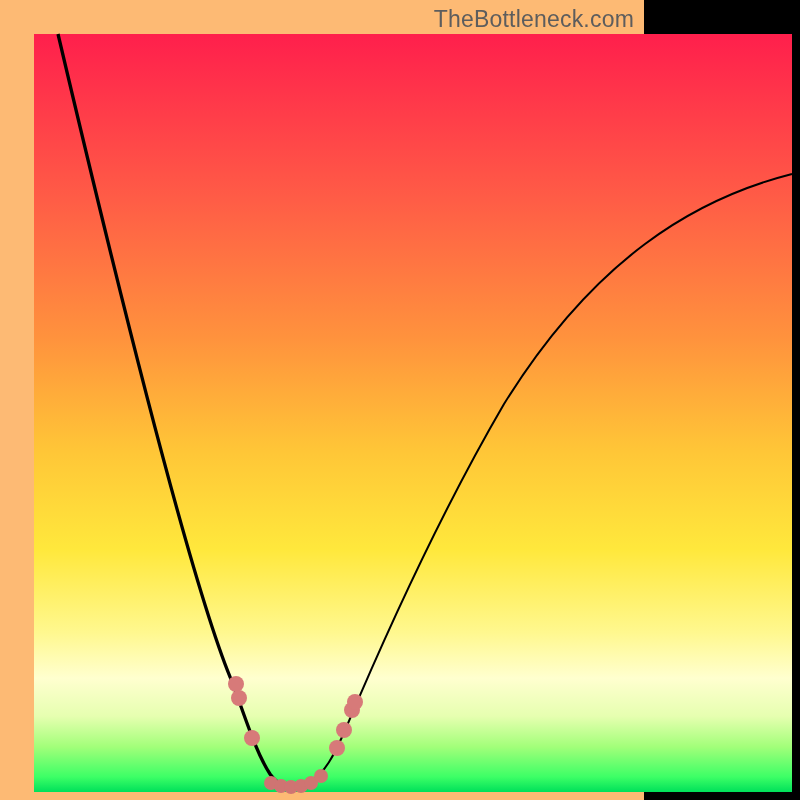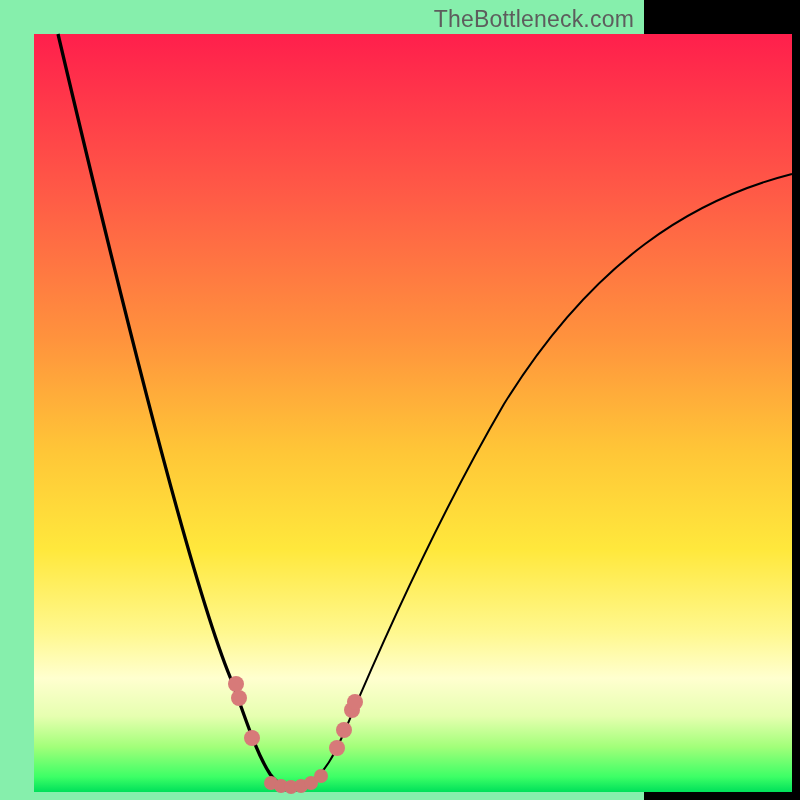--- a/index.html
+++ b/index.html
@@ -8,21 +8,21 @@
     width: 800px;
     height: 800px;
     background: #000;
     font-family: Arial, Helvetica, sans-serif;
     overflow: hidden;
   }
   .frame {
     position: absolute;
     left: 0; top: 0;
     width: 644px; height: 800px;
-    background: #86efac;
+    background: #fdba74;
   }
   .plot {
     position: absolute;
     left: 34px;
     top: 34px;
     width: 758px;
     height: 758px;
     
     background: linear-gradient(to bottom,
       #ff1f4c 0%,

